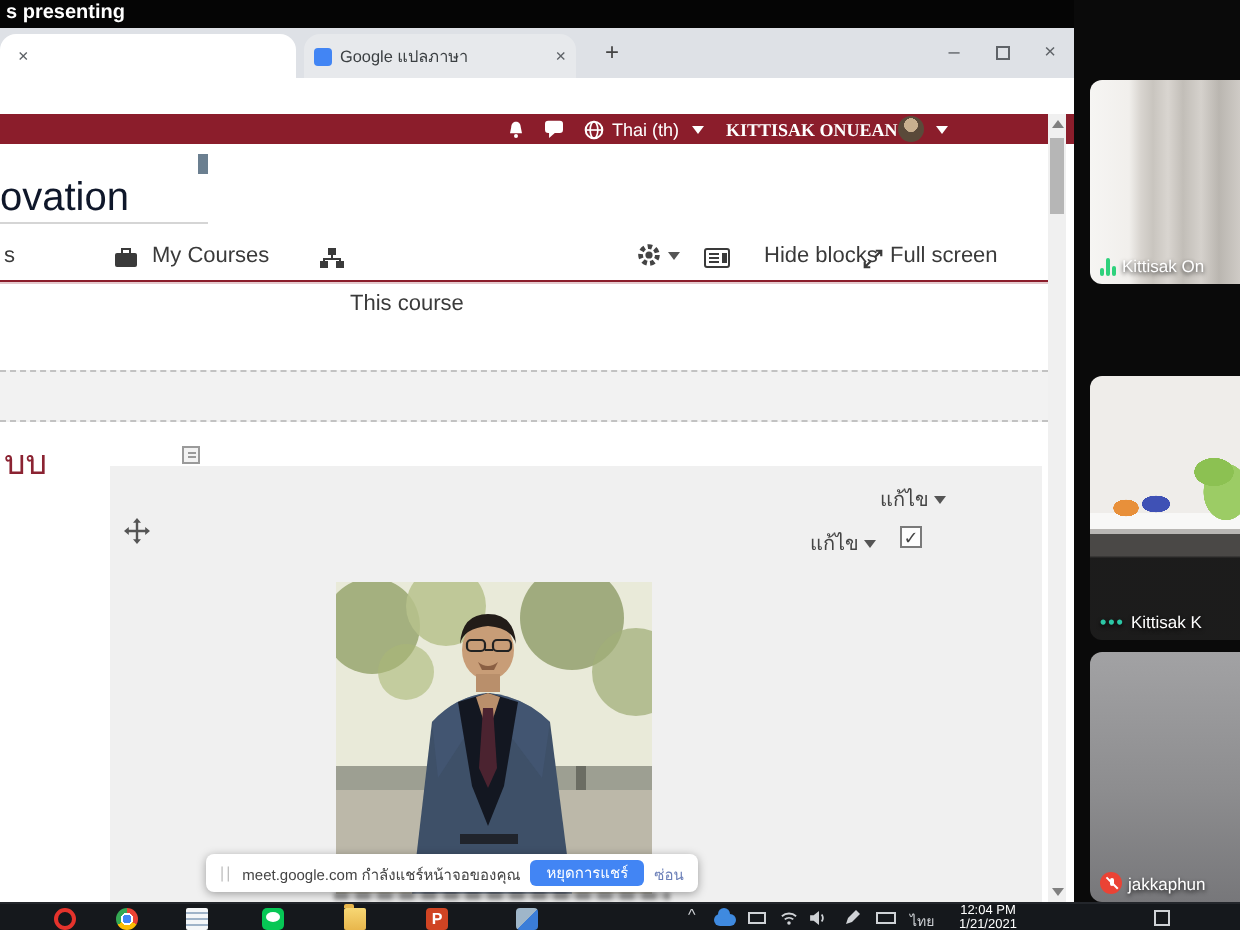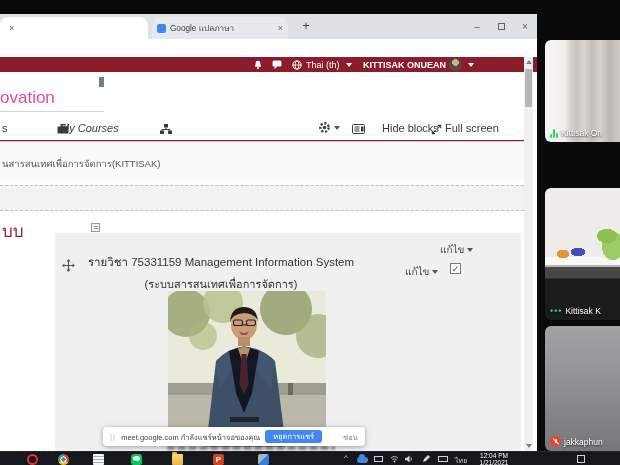--- a/index.html
+++ b/index.html
@@ -32,21 +32,21 @@
      radial-gradient(10px 6px at 33px 64px,#3f51b5 0 70%,rgba(0,0,0,0) 71%),
      linear-gradient(180deg,#efedea 0 52%,#f8f8f7 52% 58%,#b9b7b4 58% 60%,#4a4846 60% 100%);}
   .graycam{background:linear-gradient(180deg,#a2a2a4 0%,#8d8d8f 55%,#77777a 100%);}
 
   .share-pill{display:flex;align-items:center;gap:5px;background:#fff;border-radius:4px;
               box-shadow:0 1px 5px rgba(0,0,0,.35);padding:0 7px;height:19px;z-index:30;}
   .share-pill .handle{color:#c0c0c0;font-size:8px;letter-spacing:1px;}
   .share-pill .txt{font-size:7.5px;color:#444;}
   .share-stop{background:#4285f4;color:#fff;font-size:7.5px;border:none;border-radius:3px;
               padding:2.5px 8px;line-height:1;}
-  .share-hide{color:#6b7fb8;font-size:7.5px;margin-left:16px;}
+  .share-hide{color:#6b7fb8;font-size:7.5px;}
 
   
   .browser{left:0;top:14px;width:537px;height:437px;background:#fff;overflow:hidden;}
   .tabstrip{position:absolute;left:0;top:0;width:537px;height:25px;background:#dee1e6;}
   .tab{position:absolute;top:3px;height:22px;border-radius:8px 8px 0 0;display:flex;align-items:center;
        font-size:8.2px;color:#3c4043;padding:0 5px;}
   .tab.active{background:#fff;}
   .tab.inactive{background:#e7e9ec;}
   .tab .title{flex:1;overflow:hidden;white-space:nowrap;}
   .tab .x{color:#5f6368;font-size:9px;margin-left:4px;}
@@ -76,21 +76,21 @@
   
   .scrollbar{position:absolute;left:524px;top:43px;width:9px;height:394px;background:#f0f0f0;}
   .sb-thumb{position:absolute;left:1px;top:12px;width:7px;height:38px;background:#b6b6b6;}
   .sb-arrow{position:absolute;left:1.5px;width:0;height:0;border-left:3px solid transparent;border-right:3px solid transparent;}
   .sb-up{top:3px;border-bottom:4px solid #808080;}
   .sb-down{bottom:3px;border-top:4px solid #808080;}
 
   
   .content{position:absolute;left:0;top:58px;width:524px;height:379px;background:#fff;overflow:hidden;}
   .logo-mark{left:99px;top:5px;width:5px;height:10px;background:#6b7f90;}
-  .logo-text{left:0;top:16px;font-size:17px;color:#ec4899;}
+  .logo-text{left:0;top:16px;font-size:20px;color:#0f172a;}
   .logo-line{left:0;top:39px;width:104px;height:1px;background:#d5d5d5;}
   .navitem{position:absolute;top:50px;font-size:11px;color:#3a3a3a;}
   .maroon-rule{left:0;top:68px;width:524px;height:2px;background:#8b1d2b;border-bottom:1px solid #e5c9cd;}
   .crumbband{left:0;top:71px;width:524px;height:38px;background:#fafafa;}
   .crumb{position:absolute;left:2px;top:13px;font-size:9.5px;color:#555;}
   .dashedstrip{left:0;top:113px;width:524px;height:26px;background:#f2f2f2;
                border-top:1px dashed #c2c2c2;border-bottom:1px dashed #c2c2c2;}
   .section-cut{left:2px;top:145px;font-size:17px;color:#8b2332;}
   .tiny-edit-box{left:91px;top:151px;width:9px;height:9px;border:1px solid #9a9a9a;background:#f2f2f2;}
   .tiny-edit-box:before{content:"";position:absolute;left:1.5px;top:2px;width:4px;height:1px;background:#999;box-shadow:0 2px 0 #999;}
@@ -125,20 +125,21 @@
   .trect{border:1px solid #cfd2d6;}
   .clock{position:absolute;left:474px;top:0px;width:40px;height:14px;overflow:hidden;color:#fff;
          font-size:6.5px;text-align:center;line-height:7px;}
   svg{display:block;}
 </style>
 </head>
 <body>
 
 <div class="stage">
 
+  <div class="abs meet-banner nowrap">s presenting</div>
 
   <div class="abs browser">
 
     <div class="tabstrip">
       <div class="tab active" style="left:0;width:148px;">
         <span class="x">×</span>
       </div>
       <div class="tab inactive" style="left:152px;width:136px;">
         <span style="width:9px;height:9px;background:#4285f4;border-radius:2px;margin-right:4px;flex:none;position:relative;"></span>
         <span class="title">Google แปลภาษา</span>
@@ -164,42 +165,42 @@
         <rect x="0.5" y="0.5" width="11" height="7.5" rx="2" fill="#fff"></rect>
         <path d="M3 8l0 3 3.5-3z" fill="#fff"></path>
       </svg>
       <svg class="abs" style="left:292px;top:2.5px;" width="10" height="10" viewBox="0 0 12 12">
         <circle cx="6" cy="6" r="5" fill="none" stroke="#fff" stroke-width="1.2"></circle>
         <ellipse cx="6" cy="6" rx="2.3" ry="5" fill="none" stroke="#fff" stroke-width="1"></ellipse>
         <path d="M1 6h10" stroke="#fff" stroke-width="1"></path>
       </svg>
       <span class="mb-txt" style="left:306px;">Thai (th)</span>
       <span class="caret abs" style="left:346px;top:6px;"></span>
-      <span class="mb-txt mb-user" style="left:363px;">KITTISAK ONUEAN</span>
+      <span class="mb-txt mb-user" style="left:363px;font-family:Liberation Serif, serif;">KITTISAK ONUEAN</span>
       <span class="mb-avatar"></span>
       <span class="caret abs" style="left:468px;top:6px;"></span>
     </div>
 
     <div class="scrollbar">
       <span class="sb-arrow sb-up"></span>
       <span class="sb-thumb"></span>
       <span class="sb-arrow sb-down"></span>
     </div>
 
     <div class="content">
       <div class="abs logo-mark"></div>
       <div class="abs logo-text">ovation</div>
       <div class="abs logo-line"></div>
 
       <span class="navitem" style="left:2px;">s</span>
       <svg class="abs" style="left:57px;top:52px;" width="12" height="10" viewBox="0 0 12 10">
         <rect x="0.5" y="2.5" width="11" height="7" rx="1" fill="#3a3a3a"></rect>
         <rect x="4" y="0.5" width="4" height="2.5" fill="none" stroke="#3a3a3a"></rect>
       </svg>
-      <span class="navitem" style="left:60px;font-style:italic;">My Courses</span>
+      <span class="navitem" style="left:76px;">My Courses</span>
       <svg class="abs" style="left:160px;top:52px;" width="12" height="10" viewBox="0 0 12 10">
         <rect x="4" y="0" width="4" height="3.5" fill="#3a3a3a"></rect>
         <rect x="0" y="6.5" width="4" height="3.5" fill="#3a3a3a"></rect>
         <rect x="8" y="6.5" width="4" height="3.5" fill="#3a3a3a"></rect>
         <path d="M6 3.5v2M2 6.5v-1h8v1" stroke="#3a3a3a" fill="none"></path>
       </svg>
       <span class="navitem" style="left:175px;margin-top:24px;">This course</span>
 
       <svg class="abs" style="left:318px;top:49px;" width="13" height="13" viewBox="0 0 13 13">
         <circle cx="6.5" cy="6.5" r="4.2" fill="none" stroke="#444" stroke-width="2.4" stroke-dasharray="2.2 1.6"></circle>
@@ -211,42 +212,35 @@
         <path d="M2.5 3h5M2.5 5h5M2.5 7h5" stroke="#3a3a3a"></path>
         <rect x="9" y="2.5" width="2.5" height="5" fill="#3a3a3a"></rect>
       </svg>
       <span class="navitem" style="left:382px;">Hide blocks</span>
       <svg class="abs" style="left:431px;top:52px;" width="11" height="11" viewBox="0 0 12 12">
         <path d="M7.5 1.5h3v3M10.5 1.5L7 5M4.5 10.5h-3v-3M1.5 10.5L5 7" stroke="#3a3a3a" stroke-width="1.2" fill="none"></path>
       </svg>
       <span class="navitem" style="left:445px;">Full screen</span>
       <div class="abs maroon-rule"></div>
 
-      <div class="abs crumbband">
-        <span class="crumb nowrap">นสารสนเทศเพื่อการจัดการ(KITTISAK)</span>
-      </div>
 
       <div class="abs dashedstrip"></div>
 
       <span class="abs section-cut">บบ</span>
       <span class="abs tiny-edit-box"></span>
 
       <div class="abs card">
         <span class="edit-label" style="left:385px;top:9px;">
           <span>แก้ไข</span>
           <span class="caret dark"></span>
         </span>
         <svg class="abs" style="left:7px;top:26px;" width="13" height="13" viewBox="0 0 13 13">
           <path d="M6.5 1.5v10M1.5 6.5h10" stroke="#555" stroke-width="1.2"></path>
           <path d="M6.5 0l2 2.4h-4zM6.5 13l2-2.4h-4zM0 6.5l2.4-2v4zM13 6.5l-2.4-2v4z" fill="#555"></path>
         </svg>
-        <div class="titlewrap">
-          <div class="t1">รายวิชา 75331159 Management Information System</div>
-          <div class="t2">(ระบบสารสนเทศเพื่อการจัดการ)</div>
-        </div>
         <span class="edit-label" style="left:350px;top:31px;">
           <span>แก้ไข</span>
           <span class="caret dark"></span>
         </span>
         <span class="checkbox">✓</span>
 
         <div class="photo">
           <svg width="158" height="156" viewBox="0 0 158 156">
             <rect width="158" height="156" fill="#e9ead9"></rect>
             <circle cx="18" cy="22" r="24" fill="#98a66e" opacity=".85"></circle>

